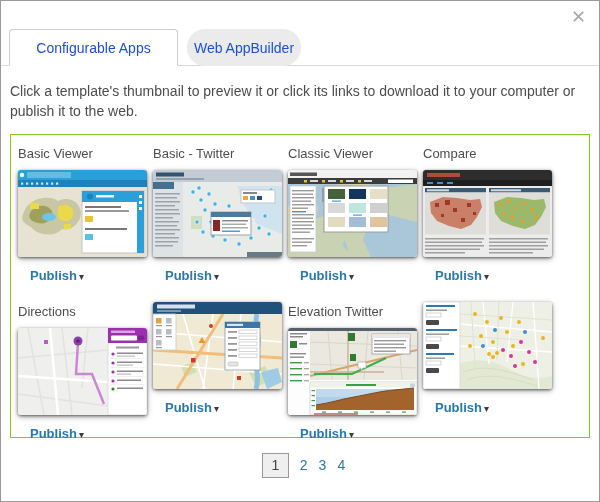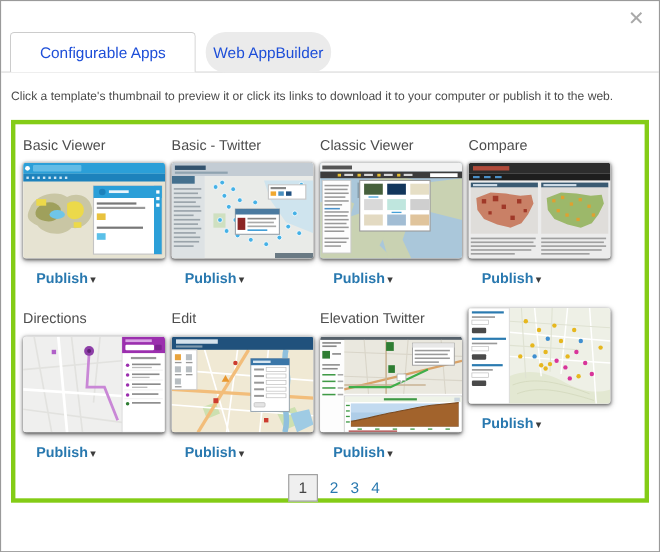--- a/index.html
+++ b/index.html
@@ -11,23 +11,23 @@
   .title { font-size:25px; font-weight:600; color:#333; letter-spacing:.2px; }
   .close { position:absolute; top:7px; right:13px; font-size:18px; color:#a9a9a9; cursor:pointer; line-height:1; }
 
   .tabs { display:flex; position:relative; margin-top:17px; padding-left:8px; height:37px; }
   .tabs::after { content:""; position:absolute; left:0; right:0; bottom:0; height:1px; background:#d8d8d8; }
   .tab { height:37px; display:flex; align-items:center; justify-content:center;
          font-size:14px; color:#1d4ed8; border-radius:4px 4px 0 0; cursor:pointer; position:relative; }
   .tab.active { width:169px; background:#fff; border:1px solid #ccc; border-bottom:1px solid #fff; z-index:2; }
   .tab.inactive { width:114px; background:#ebebeb; margin-left:9px; z-index:1;border-radius:18px; }
 
-  .desc { margin:15px 10px 12px 9px; font-size:11px; line-height:1.45; color:#4c4c4c; }
-
-  .panel { margin:0 9px; height:348px; border:4px solid #84cc16; background:#fff; padding:9px 0 0 7px; }
+  .desc { margin:15px 10px 12px 9px; font-size:14px; line-height:1.45; color:#4c4c4c; }
+
+  .panel { margin:0 9px; height:304px; border:1px solid #84cc16; background:#fff; padding:9px 0 0 7px; }
   .grid { display:grid; grid-template-columns:repeat(4,135px); row-gap:18px; }
   .cell { width:135px; }
   .tname { font-size:13px; color:#4d4d4d; margin:2px 0 9px 0; white-space:nowrap; }
   .thumb { width:129px; height:87px; border-radius:3px; overflow:hidden; background:#fff; cursor:pointer;
            box-shadow:0 1px 3px rgba(0,0,0,.55), 0 2px 6px rgba(0,0,0,.28); }
   .thumb svg { display:block; }
   .pubrow { margin-top:9px; cursor:pointer;padding-left:12px; }
   .publink { font-size:13px; font-weight:600; color:#2878af; }
   .caret { font-size:10px; color:#3c3c3c; margin-left:2px; }
 
@@ -337,21 +337,20 @@
                 <line x1="92" y1="39.5" x2="127" y2="39.5"></line>
                 <line x1="92" y1="48.5" x2="127" y2="48.5"></line>
                 <line x1="92" y1="56.5" x2="127" y2="56.5"></line>
               </g>
           </svg>
         </div>
         <div class="pubrow"><span class="publink">Publish</span><span class="caret">▾</span></div>
       </div>
 
       <div class="cell">
-        <div class="tname">Edit</div>
         <div class="thumb">
           <svg width="129" height="87" viewBox="0 0 129 87">
             <rect width="129" height="87" fill="#f0e9d4"></rect>
             <polygon points="96,70 112,64 119,78 103,85" fill="#cde0b0"></polygon>
             <polygon points="28,64 40,60 44,70 32,75" fill="#cde0b0"></polygon>
             <g stroke="#ffffff" stroke-width="1.5" fill="none">
               <path d="M0,30 L129,40"></path>
                 <path d="M30,12 L52,87"></path>
                 <path d="M60,12 L50,87"></path>
                 <path d="M0,62 L129,72"></path>

